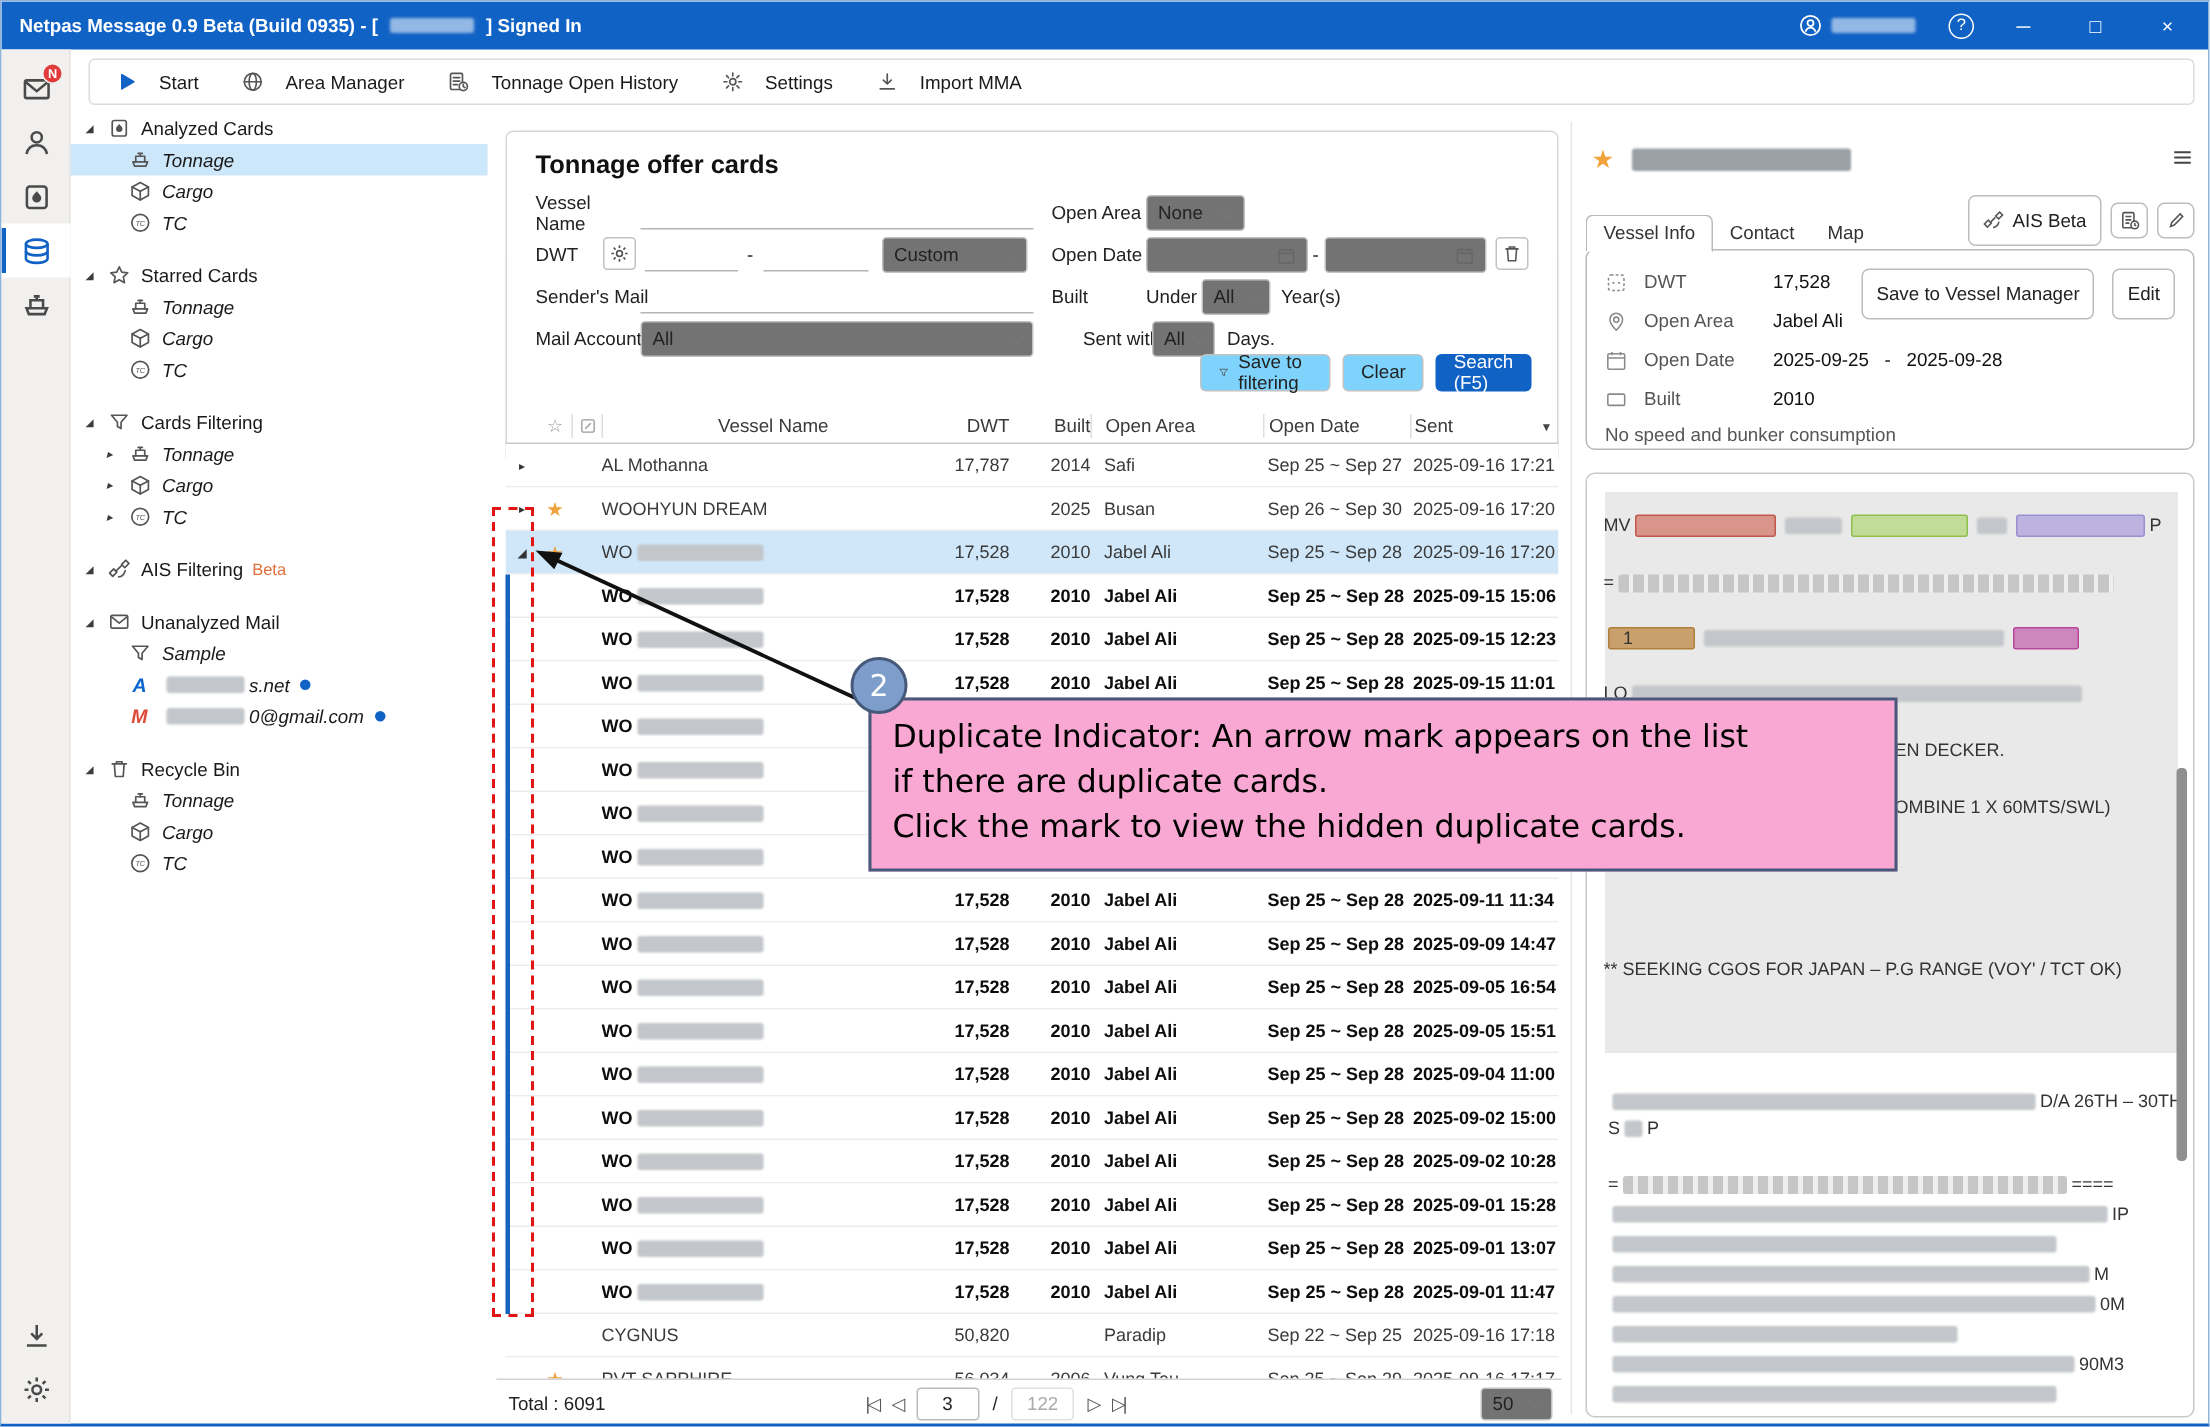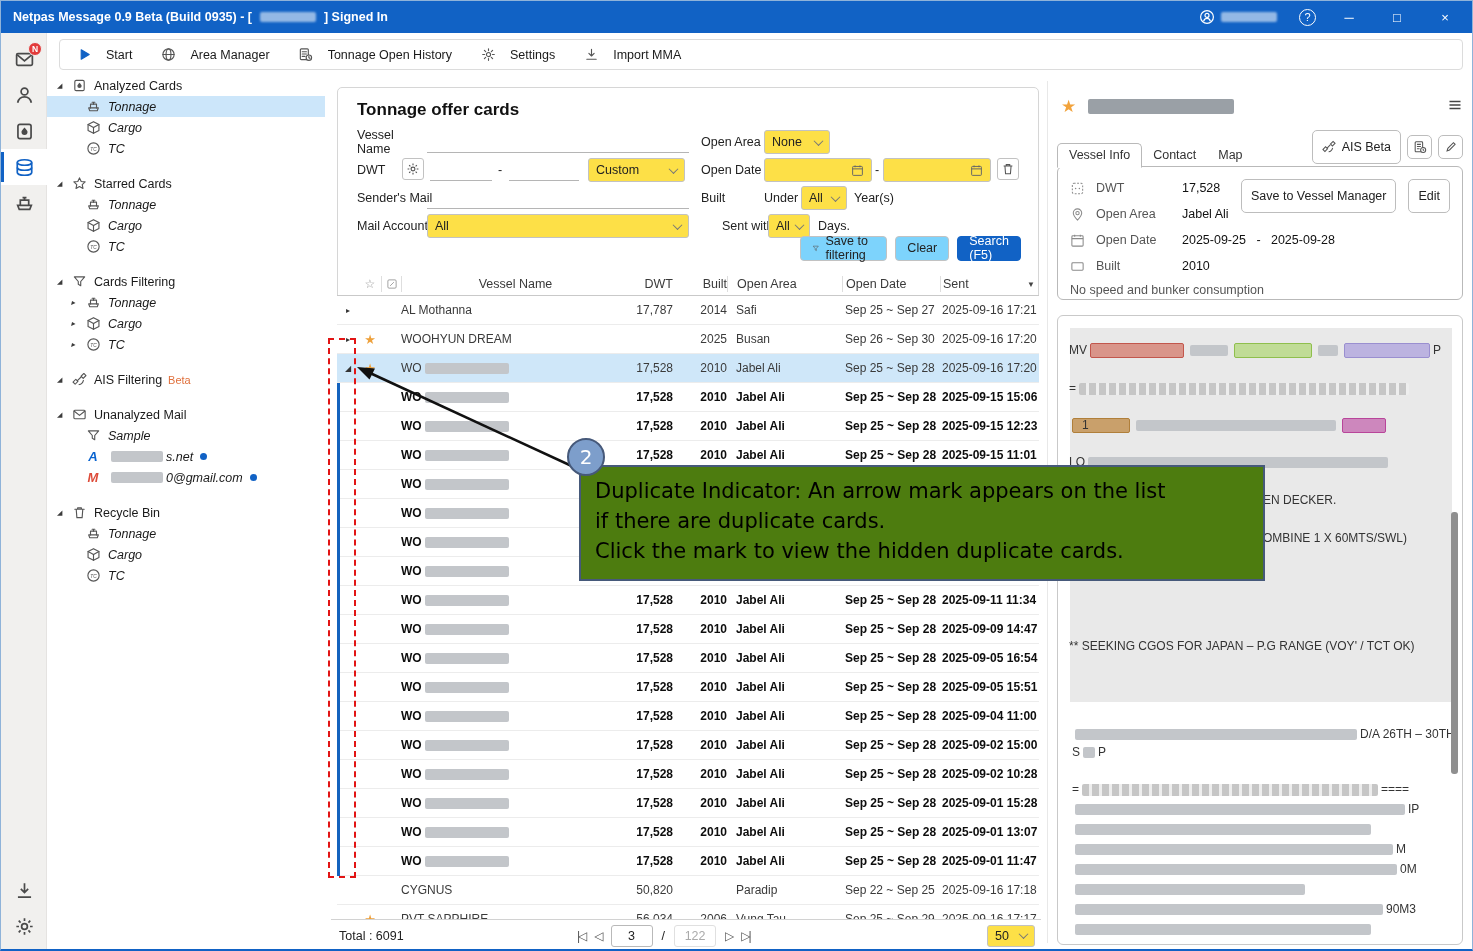--- a/index.html
+++ b/index.html
@@ -75,21 +75,21 @@
   .hl.pink   { background:#cd87bd; border:1px solid #b8459a; }
 
   
   .search-card { position:absolute; left:336px; top:86px; width:702px; height:223px;
     border:1px solid #d6d6d6; border-radius:5px; background:#fff; }
   .sc-title { position:absolute; left:19px; top:12px; font-size:17px; font-weight:700; color:#111; }
   .frow { position:absolute; height:24px; display:flex; align-items:center; }
   .flabel { color:#222; }
   .uline { border-bottom:1px solid #b5b5b5; height:23px; }
   .selbox { border:1px solid #c2c2c2; border-radius:3px; height:24px; display:flex;
-    align-items:center; justify-content:space-between; padding:0 7px; background:#fde047; color:#222; }
+    align-items:center; justify-content:space-between; padding:0 7px; background:#737373; color:#222; }
   .chev { width:7px; height:7px; border-right:1.4px solid #777; border-bottom:1.4px solid #777;
     transform:rotate(45deg) translate(-1px,-1px); flex:none; margin-left:6px; }
   .sqbtn { border:1px solid #c2c2c2; border-radius:3px; background:#fff; display:inline-flex;
     align-items:center; justify-content:center; color:#555; }
   .sqbtn svg { width:14px; height:14px; }
   .btn { border:1px solid #c2c2c2; border-radius:4px; height:25px; display:inline-flex;
     align-items:center; gap:6px; padding:0 11px; background:#7dd3fc; color:#222; }
   .btn svg { width:13px; height:13px; color:#555; }
   .btn-primary { background:#1162c5; color:#fff; border-color:#1162c5; }
 
@@ -163,21 +163,21 @@
     border:1px solid #c9c9c9; border-radius:6px; background:#fff; overflow:hidden; }
   .grayblk { position:absolute; left:12px; top:12px; width:382px; height:374px; background:#e9e9e9; }
   .gline { position:absolute; left:11px; width:362px; font-size:12px; color:#333; white-space:nowrap; }
   .eline { position:absolute; left:14px; width:380px; font-size:12px; color:#333; white-space:nowrap; }
   .scrollthumb { position:absolute; right:4px; top:196px; width:7px; height:262px;
     background:#8f8f8f; border-radius:3px; }
 
   
   .anno-svg { position:absolute; left:0; top:0; width:1473px; height:951px; z-index:39; pointer-events:none; }
   .co-box { position:absolute; left:578px; top:464px; width:686px; height:116px;
-    background:#4d7c0f; border:2px solid #46597a; z-index:40; padding:9px 14px;
+    background:#f9a8d4; border:2px solid #46597a; z-index:40; padding:9px 14px;
     font-family:"DejaVu Sans", sans-serif; font-size:21px; line-height:30px; color:#000; }
   .co-circle { position:absolute; left:566px; top:437px; width:38px; height:38px; border-radius:50%;
     background:#7d9ecb; border:2px solid #46597a; z-index:41; display:flex; align-items:center;
     justify-content:center; color:#fff; font-size:20px; font-family:"DejaVu Sans", sans-serif; }
 </style>
 </head>
 <body>
 
 <div class="titlebar">
   <span class="ttl">

